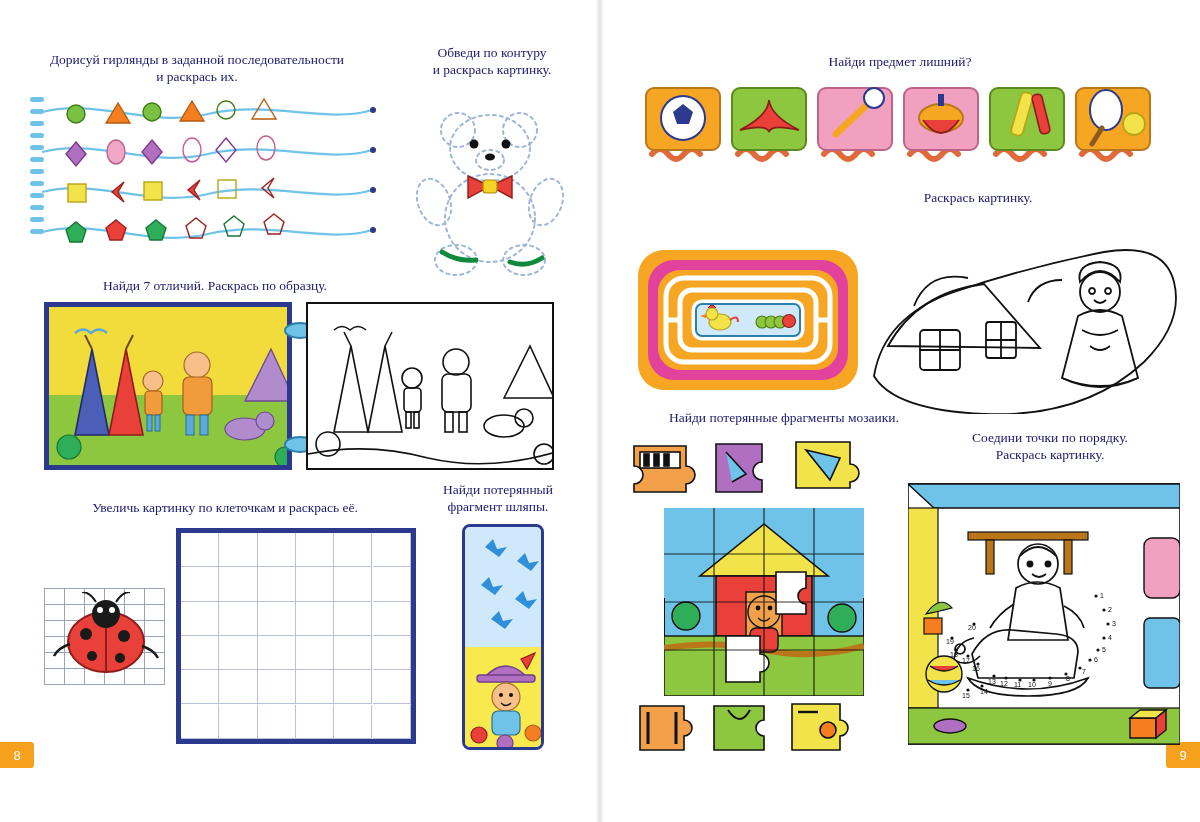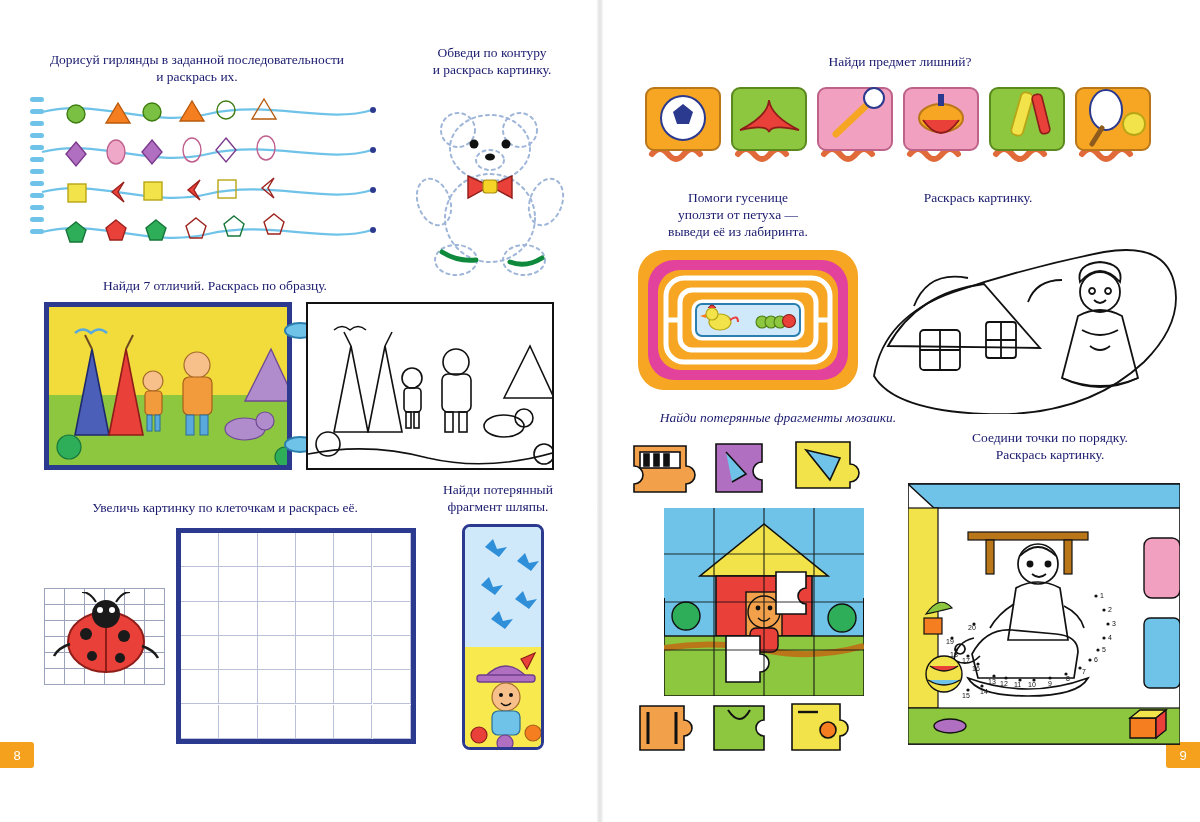--- a/index.html
+++ b/index.html
@@ -374,27 +374,24 @@
     </div>
 
   </div>
 
   <div class="page page-right">
 
     <div class="pagenum right">9</div>
 
     <div class="caption" style="left:150px;top:54px;width:300px;">Найди предмет лишний?</div>
 
-    <div class="caption" style="left:28px;top:190px;width:220px;white-space:pre-line;">Помоги гусенице
-уползти от петуха —
-выведи её из лабиринта.</div>
 
     <div class="caption" style="left:268px;top:190px;width:220px;">Раскрась картинку.</div>
 
-    <div class="caption" style="left:18px;top:410px;width:320px;font-style:italic;">Найди потерянные фрагменты мозаики.</div>
+    <div class="caption" style="left:24px;top:410px;width:320px;">Найди потерянные фрагменты мозаики.</div>
 
     <div class="caption" style="left:330px;top:430px;width:240px;white-space:pre-line;">Соедини точки по порядку.
 Раскрась картинку.</div>
 
     <svg class="art" style="left:40px;top:82px;width:530px;height:92px" viewBox="0 0 530 92">
 
       <g fill="none" stroke="#e06a3a" stroke-width="6" stroke-linecap="round">
         <path d="M12 72 q8 -10 16 0 q8 10 16 0 q8 -10 16 0"></path>
         <path d="M98 72 q8 -10 16 0 q8 10 16 0 q8 -10 16 0"></path>
         <path d="M184 72 q8 -10 16 0 q8 10 16 0 q8 -10 16 0"></path>

